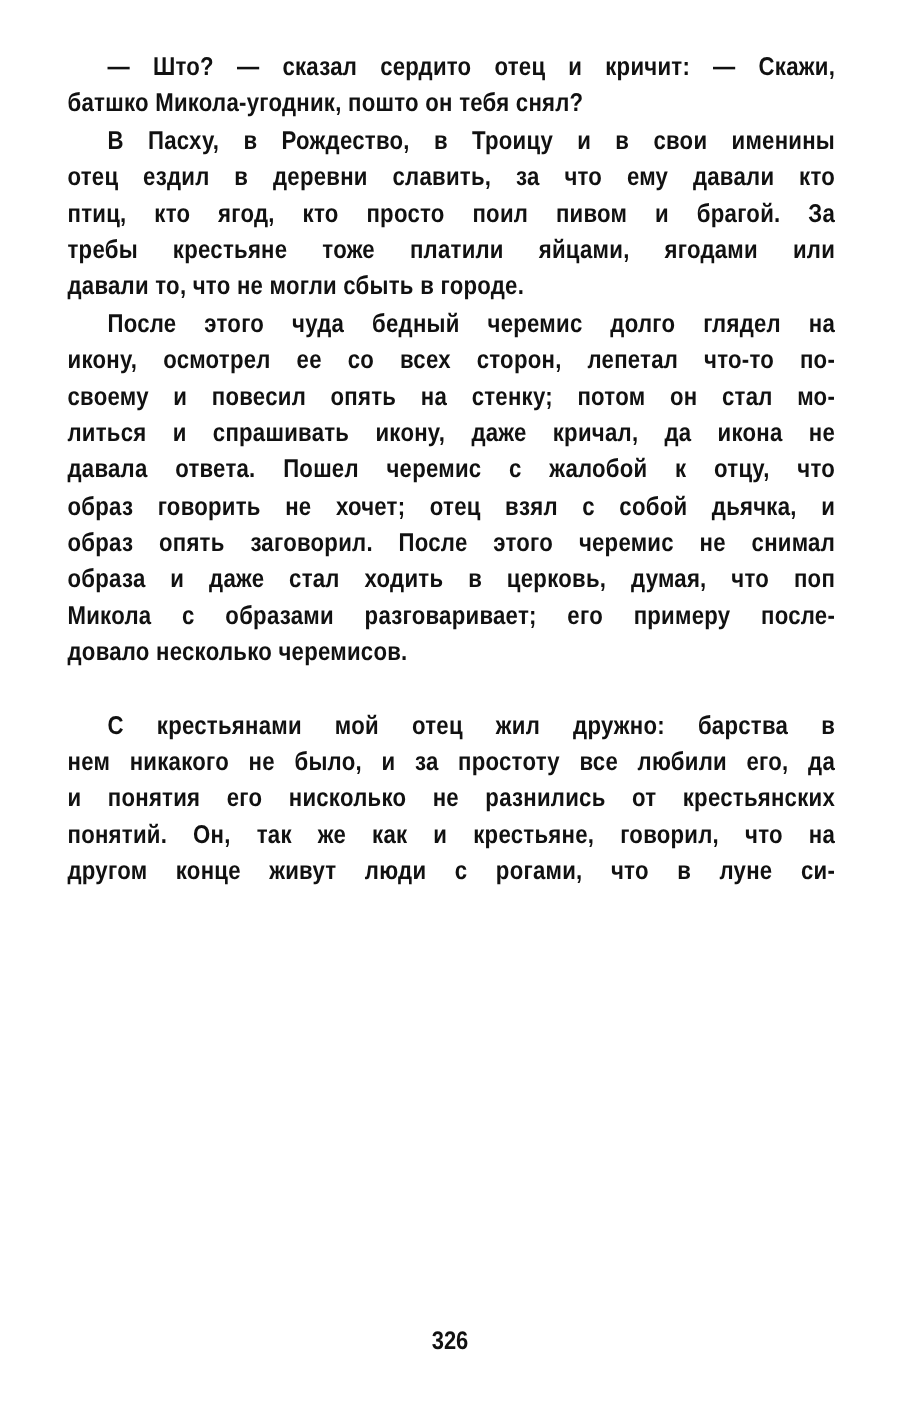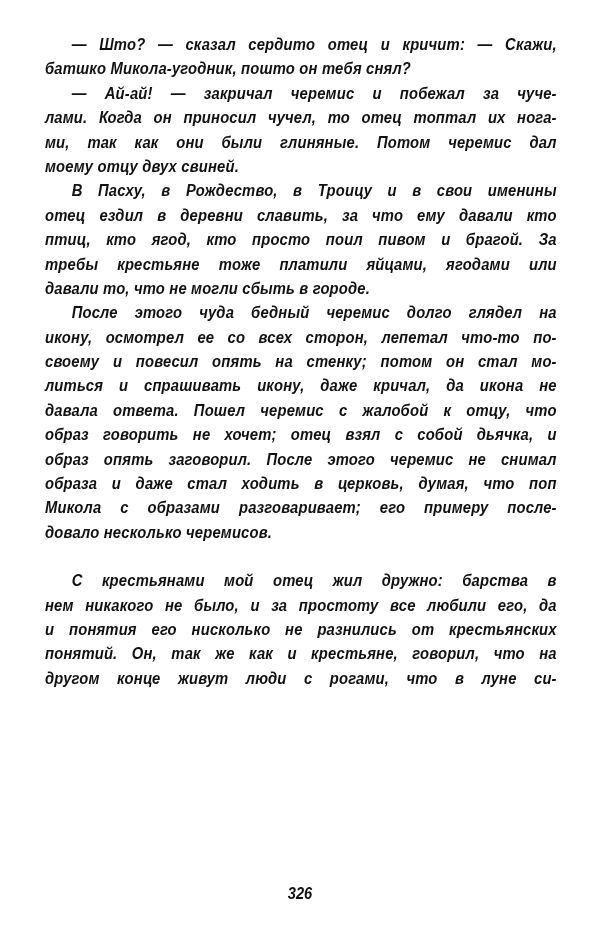--- a/index.html
+++ b/index.html
@@ -2,21 +2,21 @@
 <html><head>
   <meta charset="utf-8">
   <style>
     html, body { margin: 0; padding: 0; }
     body {
       width: 600px; height: 943px; background: #ffffff; overflow: hidden;
       position: relative;
       font-family: "Liberation Sans", "DejaVu Sans", sans-serif;
       color: #111111;
     }
-    .page { position: absolute; left: 0; top: 0; width: 600px; height: 943px; font-style: italic; }
+    .page { position: absolute; left: 0; top: 0; width: 600px; height: 943px; }
     .text-block {
       position: absolute; left: 45px; top: 32px; width: 512px;
     }
     .line {
       display: block; height: 24.4px; line-height: 24.4px;
       font-size: 17.2px; font-weight: bold;
       text-align: justify; text-align-last: justify;
       white-space: nowrap; overflow: visible;
       transform: scaleX(0.86); transform-origin: left center;
       width: 595px;
@@ -40,26 +40,20 @@
 
     <div>
       <span class="line indent">— Што? — сказал сердито отец и кричит: — Скажи,</span>
       <span class="line last">батшко Микола-угодник, пошто он тебя снял?</span>
     </div>
 
 
 
 
 
-    <div>
-      <span class="line indent">— Ай-ай! — закричал черемис и побежал за чуче-</span>
-      <span class="line">лами. Когда он приносил чучел, то отец топтал их нога-</span>
-      <span class="line">ми, так как они были глиняные. Потом черемис дал</span>
-      <span class="line last">моему отцу двух свиней.</span>
-    </div>
 
     <div>
       <span class="line indent">В Пасху, в Рождество, в Троицу и в свои именины</span>
       <span class="line">отец ездил в деревни славить, за что ему давали кто</span>
       <span class="line">птиц, кто ягод, кто просто поил пивом и брагой. За</span>
       <span class="line">требы крестьяне тоже платили яйцами, ягодами или</span>
       <span class="line last">давали то, что не могли сбыть в городе.</span>
     </div>
 
     <div>

